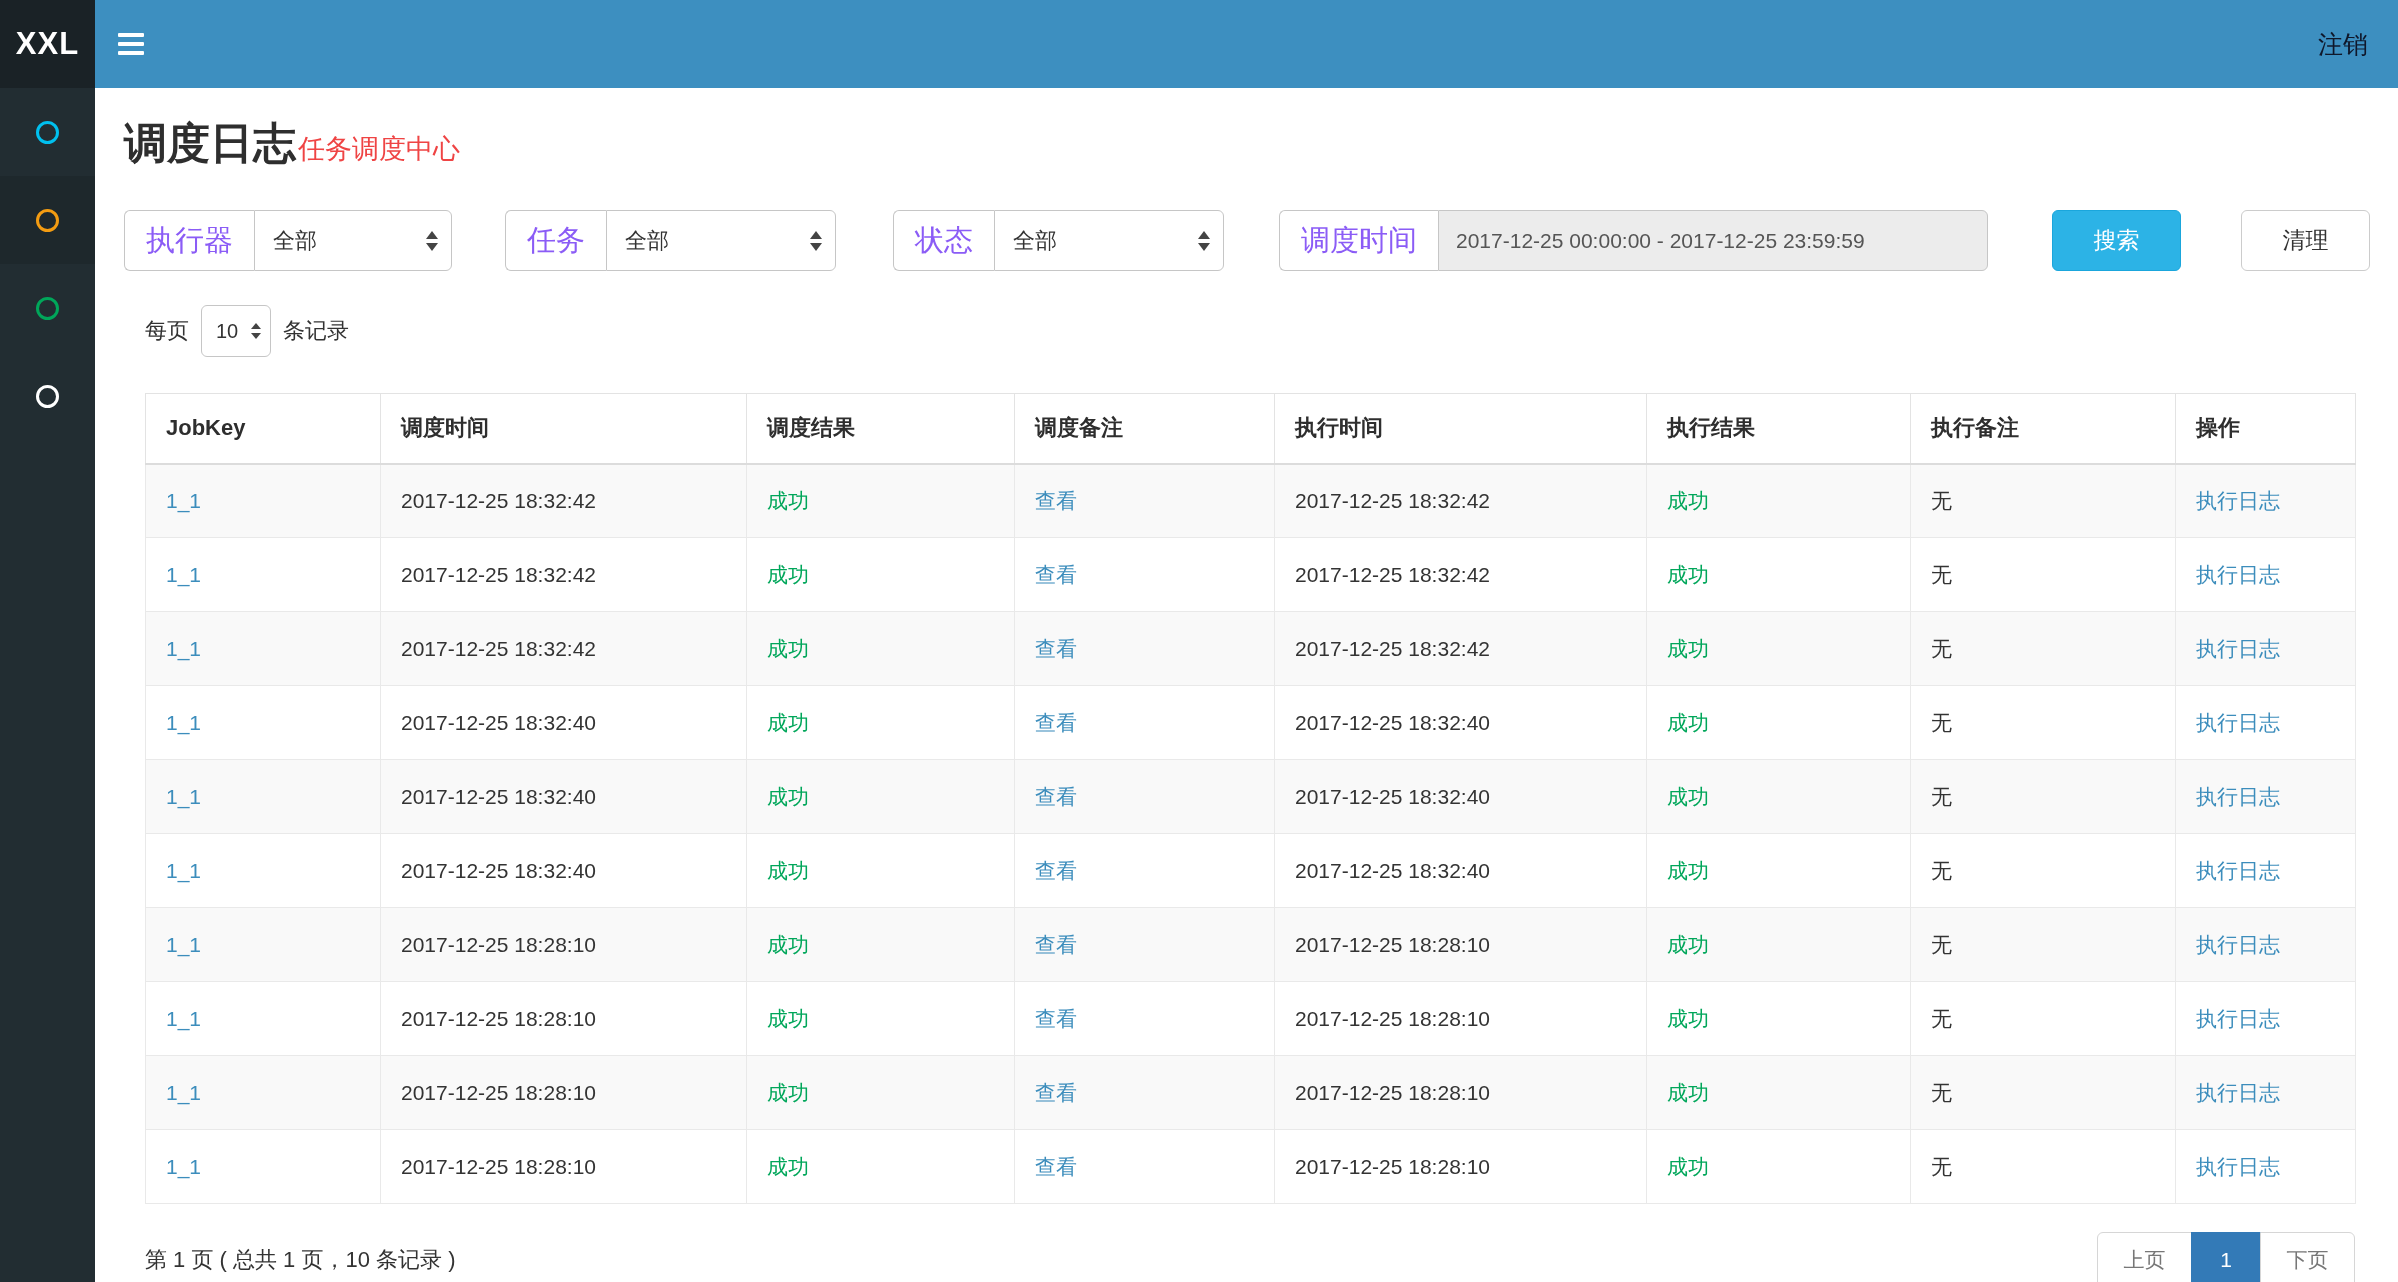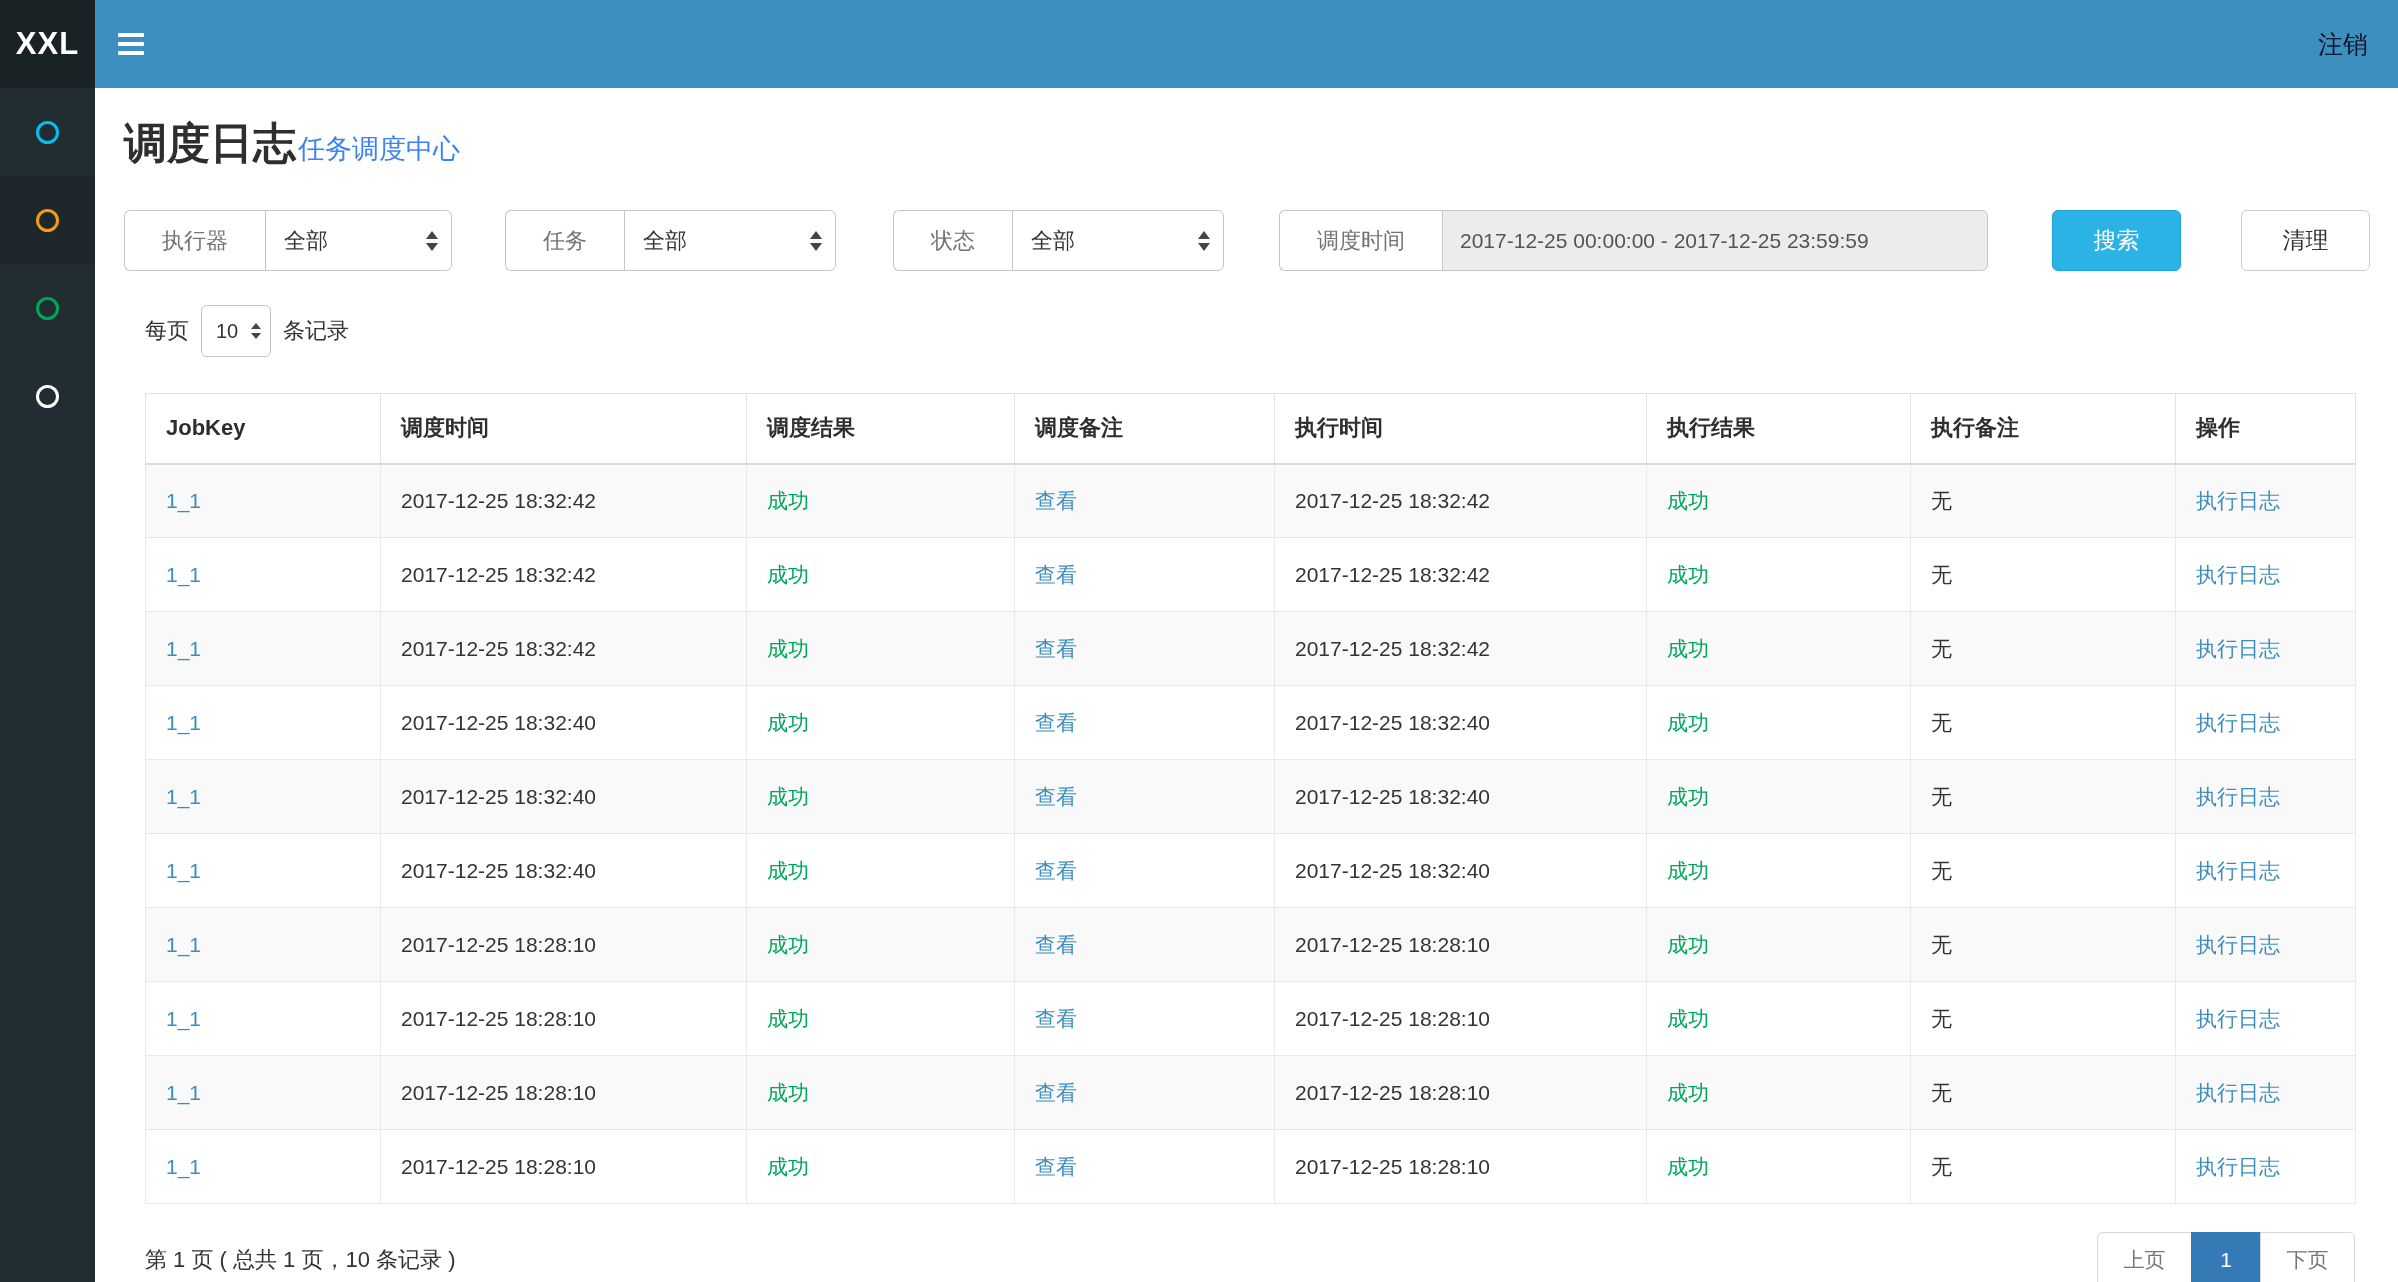--- a/index.html
+++ b/index.html
@@ -24,26 +24,26 @@
   .side-item { height:88px; display:flex; align-items:center; justify-content:center; cursor:pointer; }
   .side-item.active { background:var(--sidebar-active-bg,#1e282c); }
   .ring { width:23px; height:23px; border:3px solid #fff; border-radius:50%; }
 
   
   .main { position:absolute; top:88px; left:95px; width:2303px; height:1194px;
           background:#fff; padding:0 28px 0 29px; }
   .content-header { padding-top:27px; }
   .content-header h1 { display:flex; align-items:baseline; gap:2px;
                        font-size:43px; font-weight:700; color:#2e2e2e; line-height:56px; }
-  .content-header small { font-size:27px; color:#3b82f6; font-weight:400; }
+  .content-header small { font-size:27px; color:#ef4444; font-weight:400; }
 
   
   .filters { display:flex; align-items:center; margin-top:33px; height:61px; flex-wrap:nowrap; }
   .igroup { display:flex; height:61px; }
-  .addon { display:flex; align-items:center; padding:0 37px; font-size:22px; color:#737373;
+  .addon { display:flex; align-items:center; padding:0 21px; font-size:29px; color:#8b5cf6;
            background:#fff; border:1px solid #c6c6c6; border-right:0; border-radius:6px 0 0 6px;
            white-space:nowrap; }
   .selectbox { flex:1; display:flex; align-items:center; padding:0 13px 0 18px; font-size:22px;
                background:#fff; border:1px solid #c6c6c6; border-radius:0 6px 6px 0; cursor:pointer; }
   .updown { margin-left:auto; display:flex; flex-direction:column; align-items:center; gap:4px; }
   .updown .up { width:0; height:0; border-left:6px solid transparent; border-right:6px solid transparent;
                 border-bottom:8px solid #444; }
   .updown .dn { width:0; height:0; border-left:6px solid transparent; border-right:6px solid transparent;
                 border-top:8px solid #444; }
   .updown.sm .up { border-left-width:5px; border-right-width:5px; border-bottom-width:6px; }

